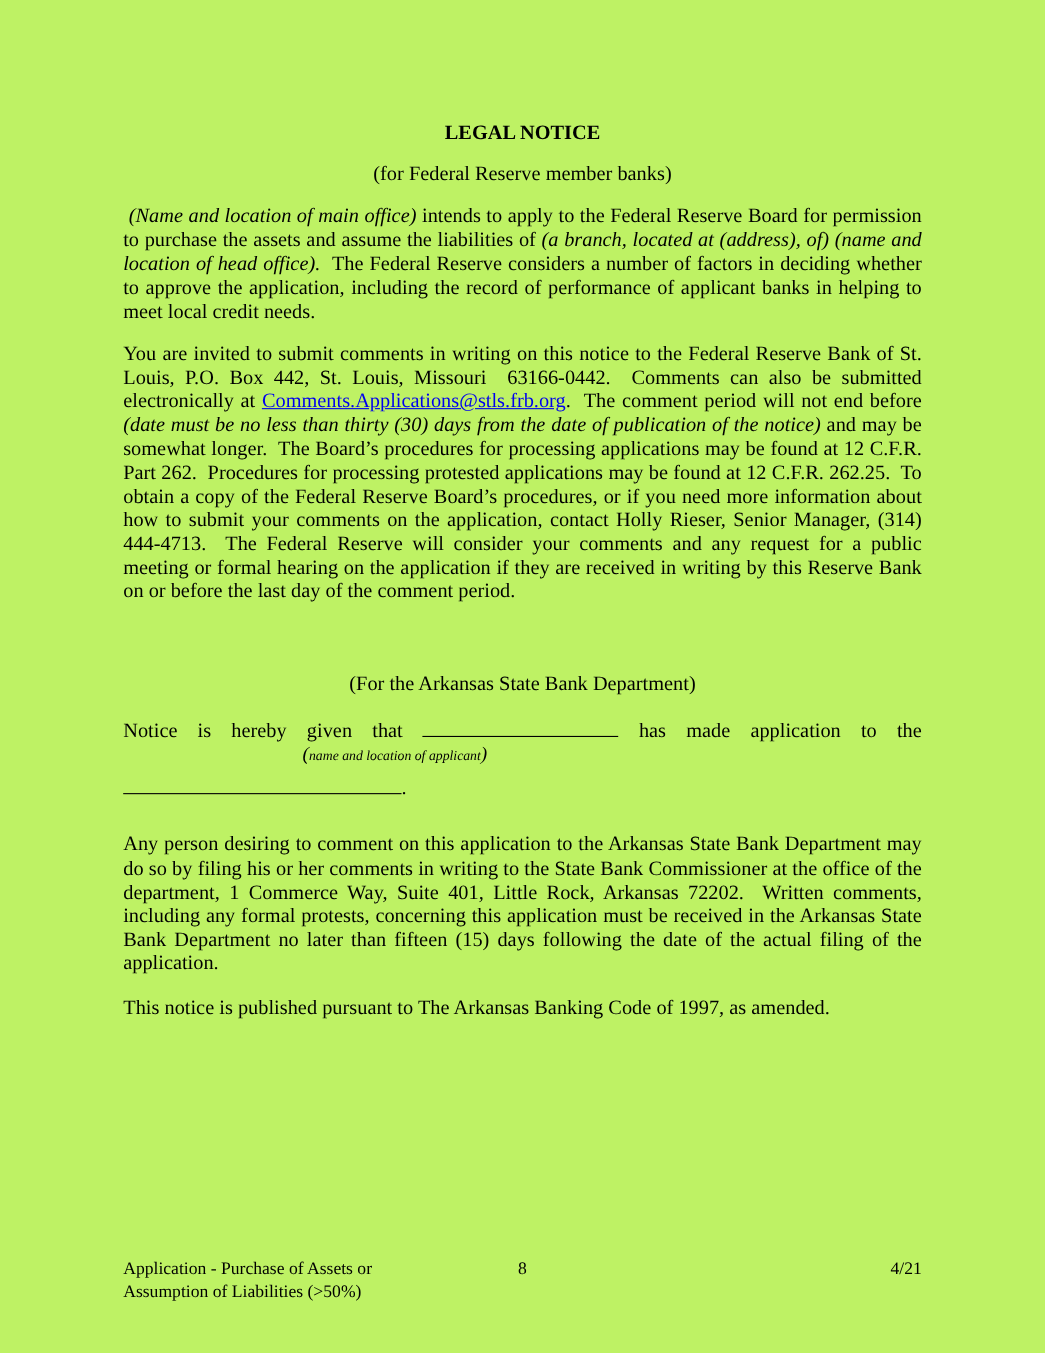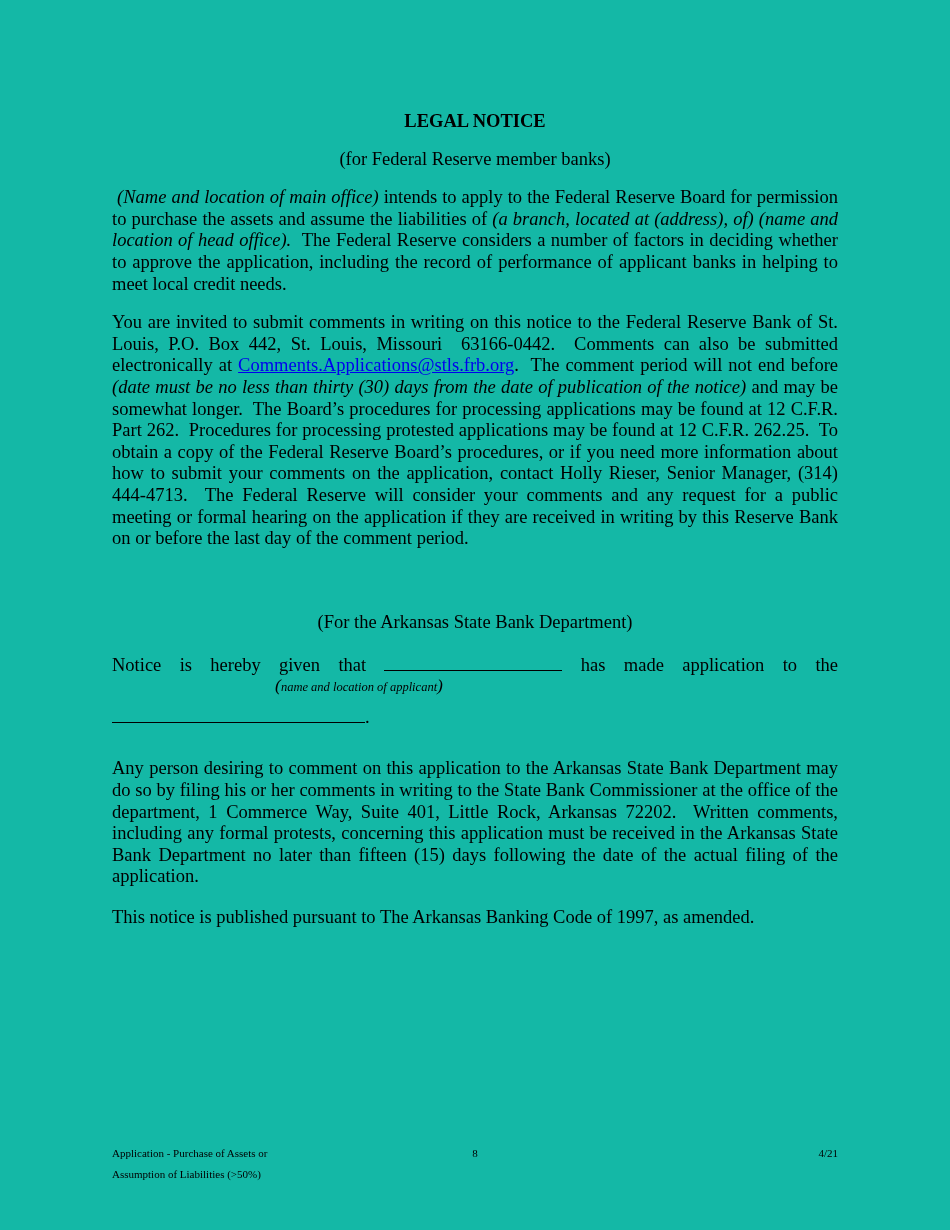--- a/index.html
+++ b/index.html
@@ -3,21 +3,21 @@
 <meta charset="utf-8">
 <style>
   html, body { margin:0; padding:0; background:#ffffff; }
   body {
     width:950px; height:1230px; position:relative;
     font-family:"Liberation Serif","DejaVu Serif",serif;
     font-size:18.5px; line-height:21.6px; color:#000;
   }
   .page {
     position:relative; width:950px; height:1230px;
-    padding:111px 112px 0 112px; box-sizing:border-box; background:#14b8a6;
+    padding:111px 112px 0 112px; box-sizing:border-box; background:#bef264;
   }
   .justify { text-align:justify; }
   .justify-last { text-align:justify; text-align-last:justify; }
   h1.doc-title {
     font-size:18.5px; line-height:21.6px; margin:0 0 16px 0;
     text-align:center; font-weight:bold;
   }
   .note-para { font-weight:bold; text-align:justify; margin:0 0 17px 0; }
   .section-heading { text-align:center; font-weight:normal; margin:0 0 17px 0; }
   .body-para { margin:0 0 17px 0; }
@@ -36,21 +36,21 @@
     margin:1px 0 3px 158px; width:178px; text-align:center;
   }
   .caption-target { margin:2px 0 0 12px; }
   .blank-target-row { margin-top:12px; line-height:21.6px; }
   .comment-para { margin-top:30px; }
   .pursuant-para { }
   em { font-style:italic; }
   a.email-link { color:var(--link-color,#0000EE); cursor:pointer; }
   .footer {
     position:absolute; top:1143px; left:112px; right:112px;
-    font-size:11px; line-height:21px;
+    font-size:16px; line-height:21px;
   }
   .footer-left { float:left; }
   .footer-center {
     position:absolute; left:50%; transform:translateX(-50%); top:0;
   }
   .footer-right { float:right; }
 </style>
 </head>
 <body>
 

